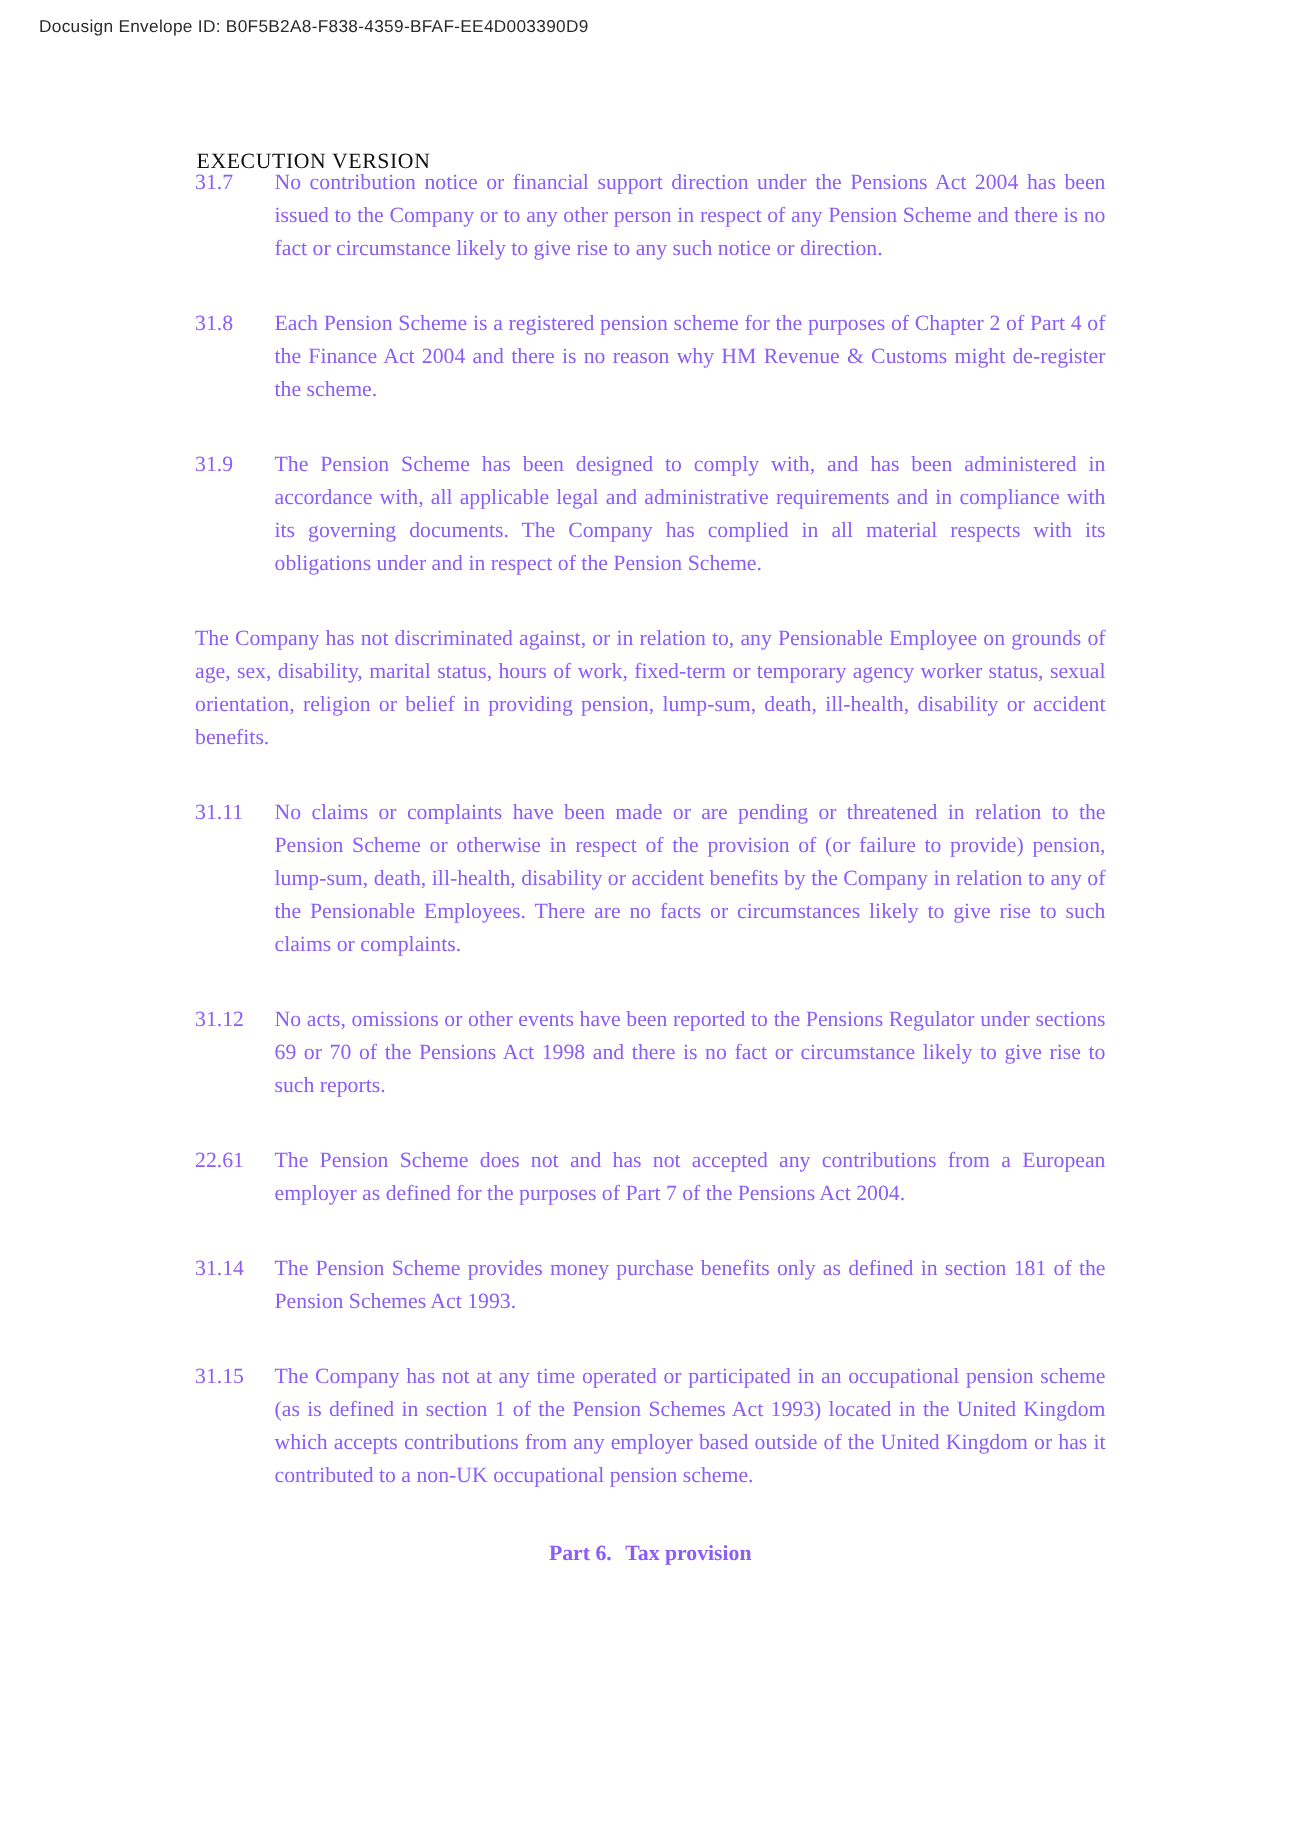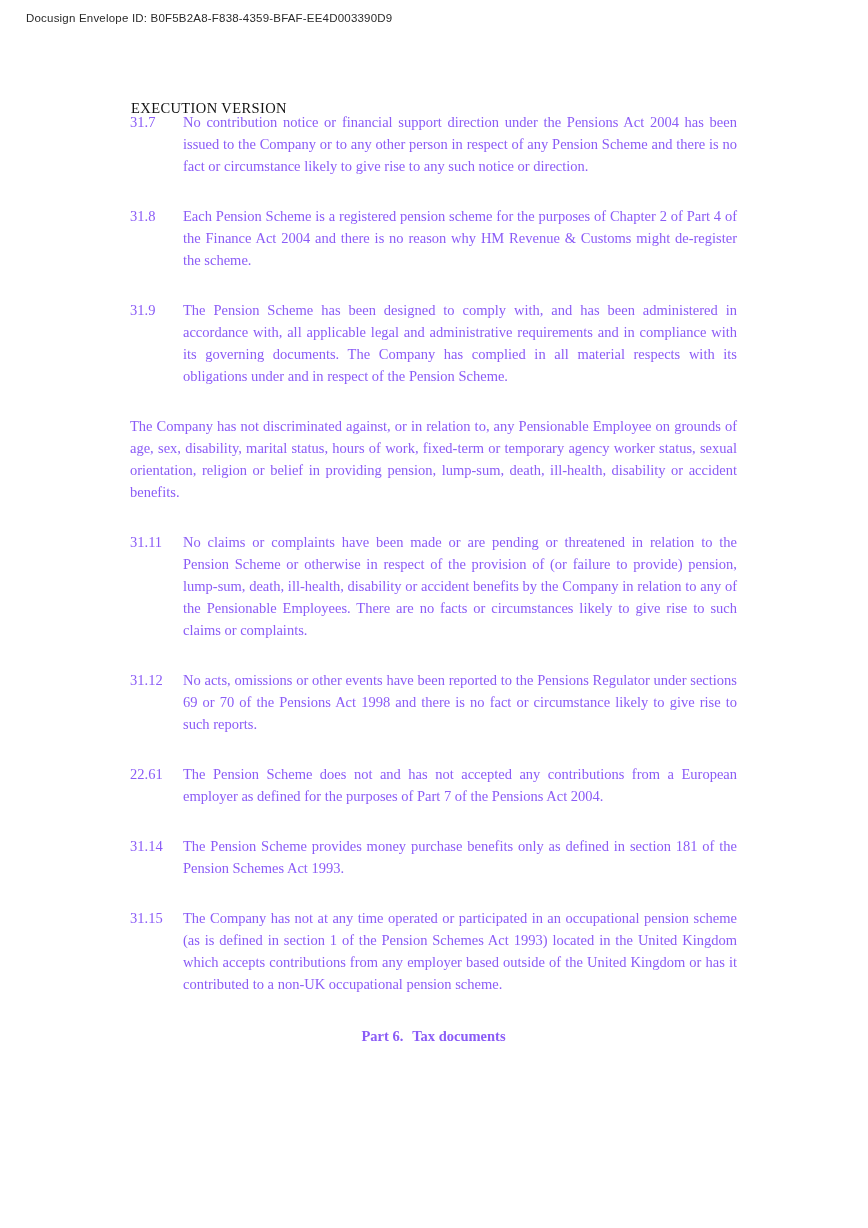--- a/index.html
+++ b/index.html
@@ -142,21 +142,21 @@
       <div class="clause-number">31.14</div>
       <div class="clause-text">The Pension Scheme provides money purchase benefits only as defined in section 181 of the Pension Schemes Act 1993.</div>
     </div>
 
     <div class="clause">
       <div class="clause-number">31.15</div>
       <div class="clause-text">The Company has not at any time operated or participated in an occupational pension scheme (as is defined in section 1 of the Pension Schemes Act 1993) located in the United Kingdom which accepts contributions from any employer based outside of the United Kingdom or has it contributed to a non-UK occupational pension scheme.</div>
     </div>
 
     <div class="part-heading">
-      <span class="part-label">Part 6.</span><span class="part-title">Tax documents</span>
+      <span class="part-label">Part 6.</span><span class="part-title">Tax provision</span>
     </div>
 
     <div class="section-heading">
       <div class="section-number">1.</div>
       <div class="section-title">General</div>
     </div>
 
   </div>
 
   <div class="page-number">78</div>

